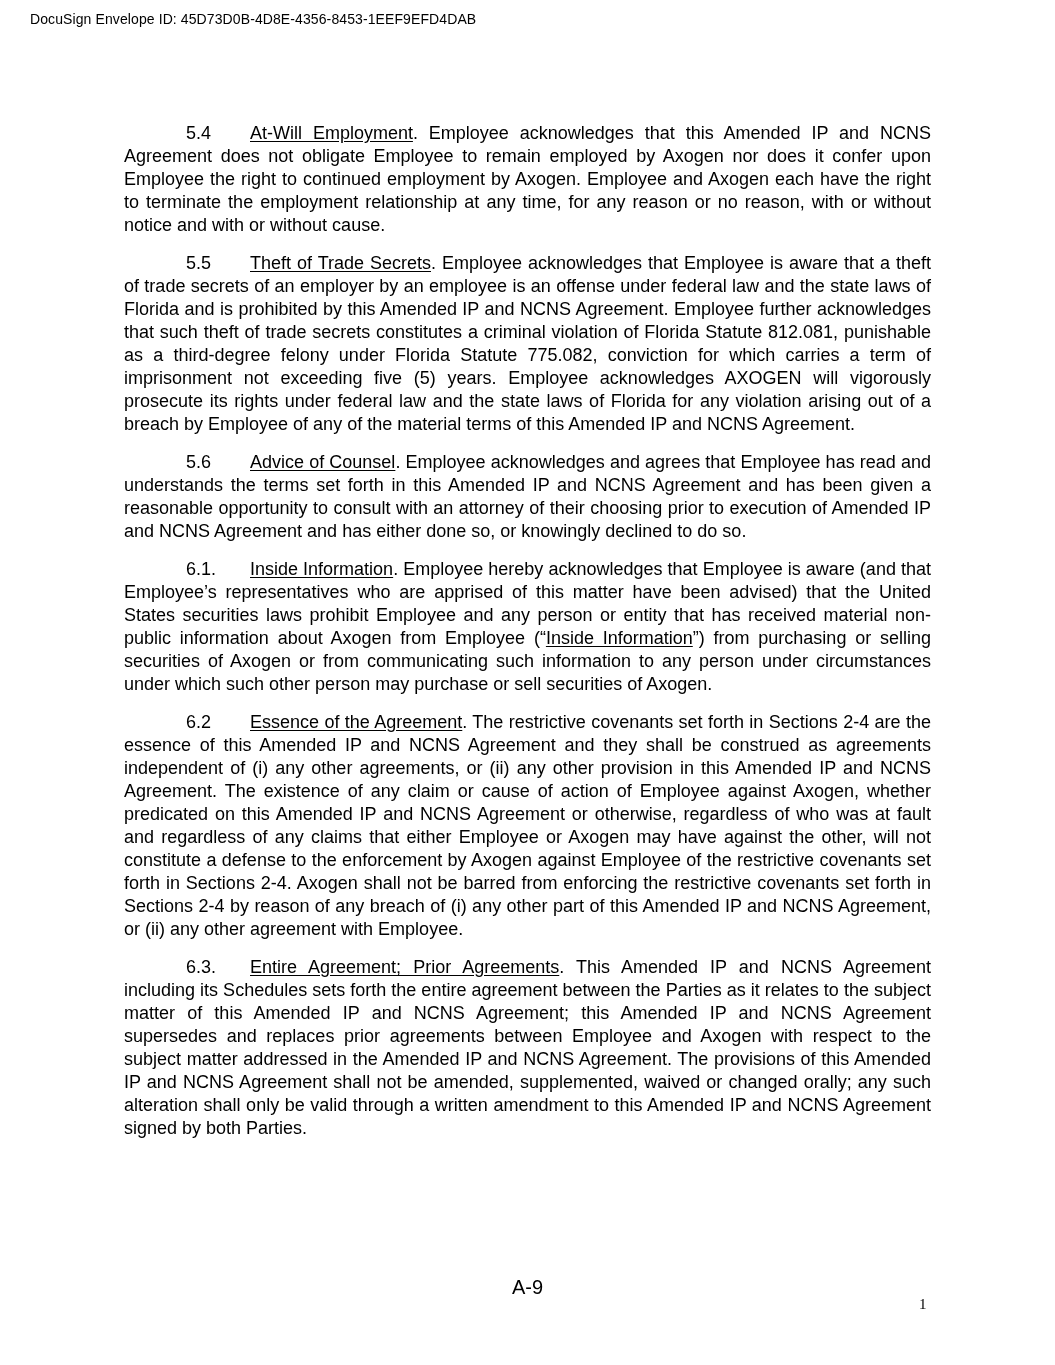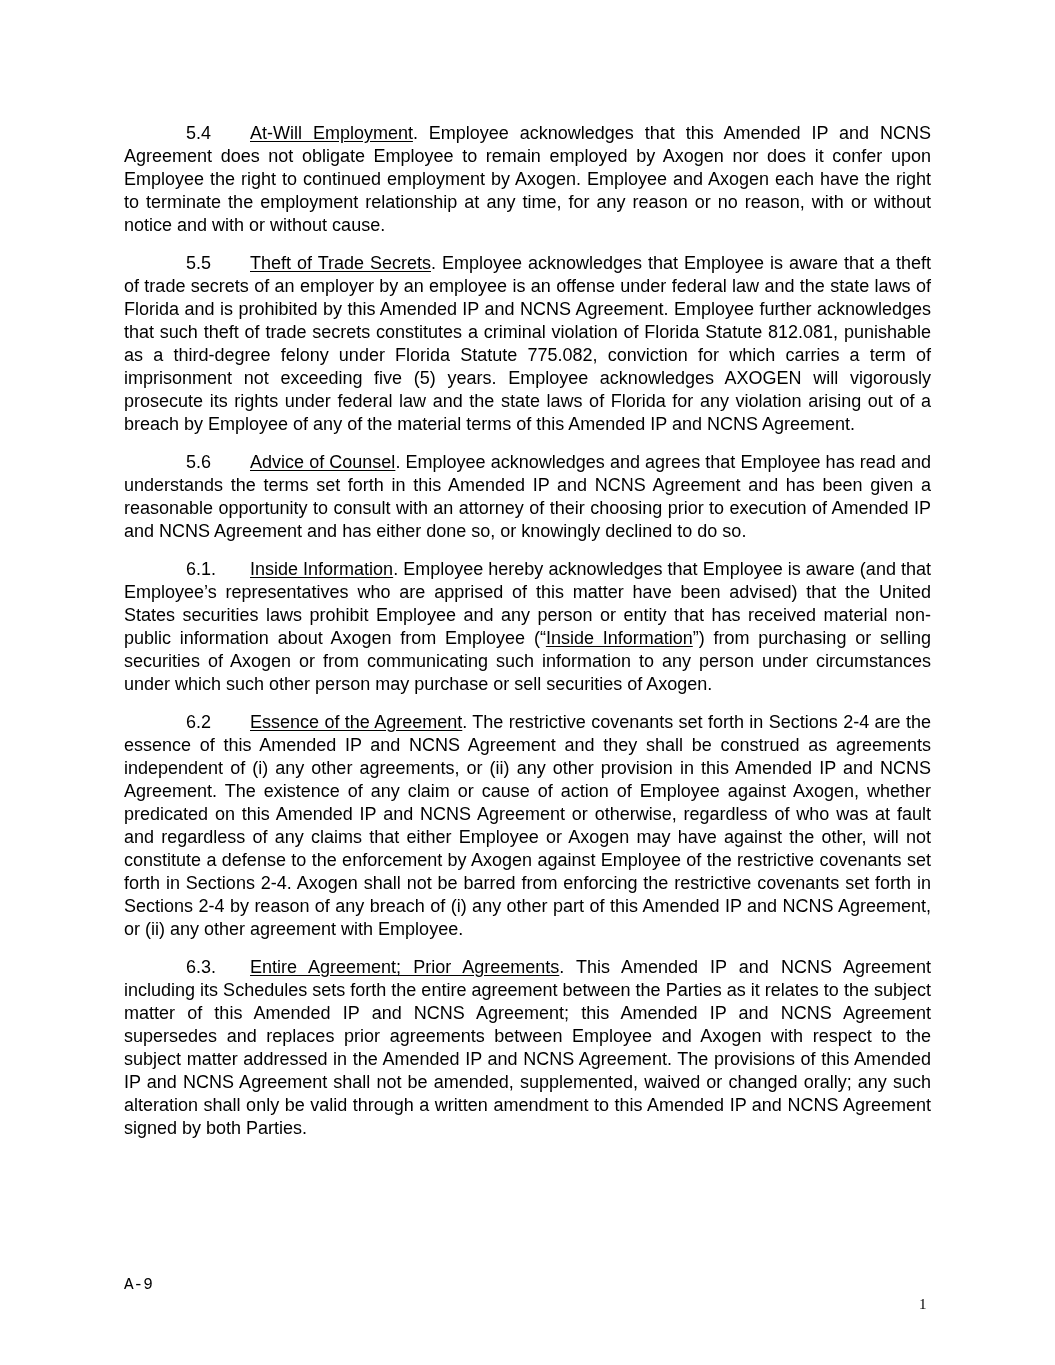--- a/index.html
+++ b/index.html
@@ -48,36 +48,37 @@
   .pnum-h {
     display: inline-block;
     width: 62px;
   }
   .u { text-decoration: underline; text-underline-offset: 2px; }
   .footer-page-label {
     position: absolute;
     left: 124px;
     top: 1276px;
     width: 807px;
-    font-size: 16px;
-    font-family: Liberation Mono, monospace;
+    text-align: center;
+    font-size: 20px;
   }
   .footer-page-number {
     position: absolute;
     left: 919px;
     top: 1296px;
     font-family: "Liberation Serif", "DejaVu Serif", serif;
     font-size: 15px;
   }
 </style>
 </head>
 <body>
 
 <div class="page">
 
+  <div class="docusign-header">DocuSign Envelope ID: 45D73D0B-4D8E-4356-8453-1EEF9EFD4DAB</div>
 
   <div class="content">
 
     <p class="para"><span class="pnum">5.4</span><span class="u">At-Will Employment</span><span>.</span>  <span>Employee acknowledges that this Amended IP and NCNS Agreement does not obligate Employee to remain employed by Axogen nor does it confer upon Employee the right to continued employment by Axogen.  Employee and Axogen each have the right to terminate the employment relationship at any time, for any reason or no reason, with or without notice and with or without cause.</span></p>
 
     <p class="para"><span class="pnum">5.5</span><span class="u">Theft of Trade Secrets</span><span>.</span>  <span>Employee acknowledges that Employee is aware that a theft of trade secrets of an employer by an employee is an offense under federal law and the state laws of Florida and is prohibited by this Amended IP and NCNS Agreement.  Employee further acknowledges that such theft of trade secrets constitutes a criminal violation of Florida Statute 812.081, punishable as a third-degree felony under Florida Statute 775.082, conviction for which carries a term of imprisonment not exceeding five (5) years.  Employee acknowledges AXOGEN will vigorously prosecute its rights under federal law and the state laws of Florida for any violation arising out of a breach by Employee of any of the material terms of this Amended IP and NCNS Agreement.</span></p>
 
     <p class="para"><span class="pnum">5.6</span><span class="u">Advice of Counsel</span><span>.</span>  <span>Employee acknowledges and agrees that Employee has read and understands the terms set forth in this Amended IP and NCNS Agreement and has been given a reasonable opportunity to consult with an attorney of their choosing prior to execution of Amended IP and NCNS Agreement and has either done so, or knowingly declined to do so.</span></p>
 
 

